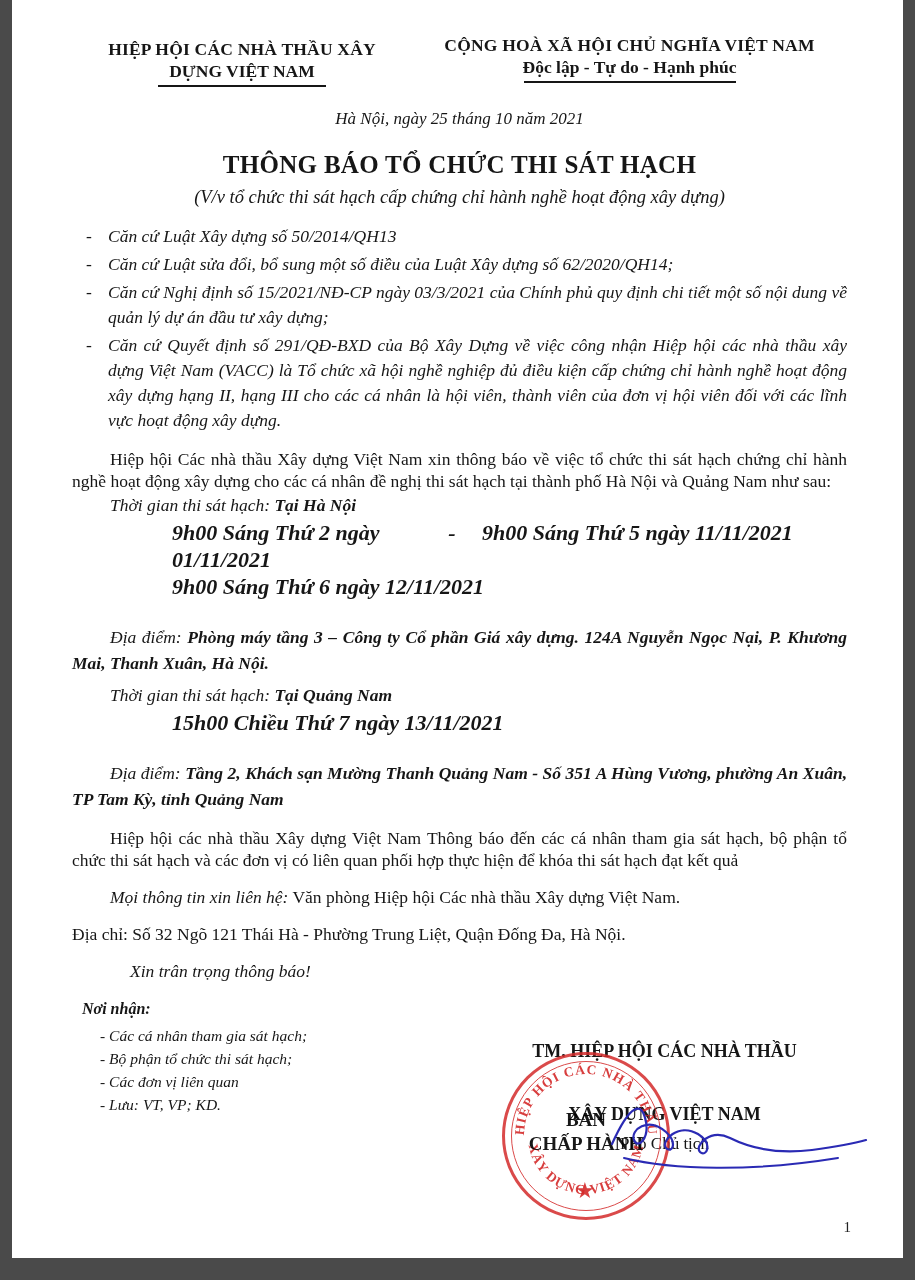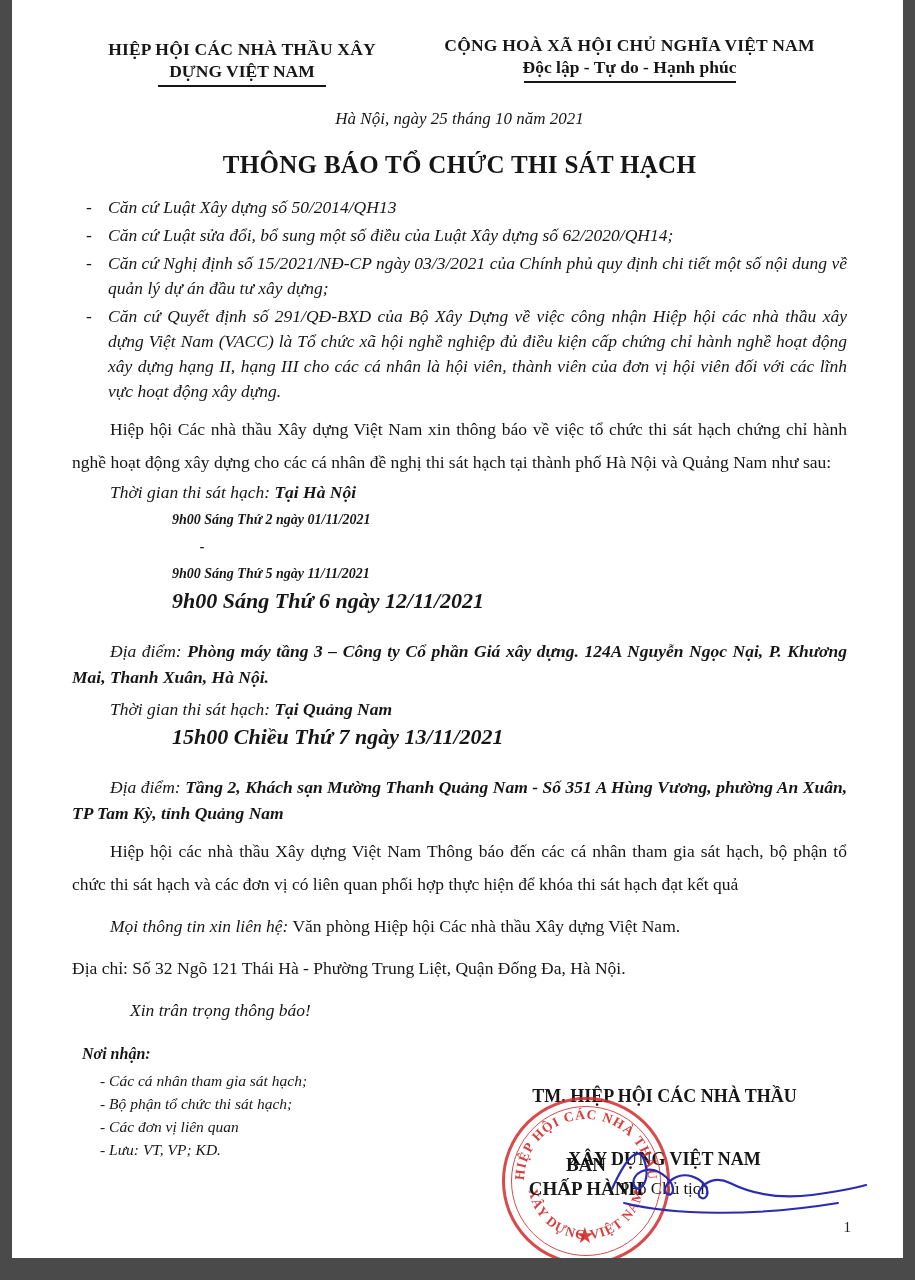--- a/index.html
+++ b/index.html
@@ -116,44 +116,44 @@
   }
   .base-dash {
     width: 22px;
     flex: 0 0 22px;
   }
   .base-text { flex: 1; }
 
   
   .para {
     font-size: 17.5px;
-    line-height: 33px;
+    line-height: 22px;
     text-align: justify;
-    margin-top: 9px;
+    margin-top: 15px;
   }
   .para.indent { text-indent: 38px; }
   .it { font-style: italic; }
   .bi { font-weight: bold; font-style: italic; }
 
   .line-indent {
     font-size: 17.5px;
     line-height: 27px;
     padding-left: 38px;
   }
   .line-indent2 {
     font-size: 22px;
     line-height: 27px;
     padding-left: 100px;
   }
   .time-row {
     display: flex;
-    flex-direction: column;
+    flex-direction: row;
     padding-left: 100px;
     line-height: 27px;
-    font-size: 14px;
+    font-size: 22px;
   }
   .time-a { width: 250px; }
   .time-dash { width: 60px; text-align: center; }
   .time-b { flex: 1; }
 
   .addr-block {
     font-size: 17.5px;
     line-height: 26px;
     text-align: justify;
     padding-left: 0;
@@ -290,20 +290,21 @@
         <div class="hdr-line2">Độc lập - Tự do - Hạnh phúc</div>
         <div class="rule rule-right"></div>
       </div>
     </div>
 
     <div class="meta">
       <div class="meta-right">Hà Nội, ngày 25 tháng 10 năm 2021</div>
     </div>
 
     <div class="title">THÔNG BÁO TỔ CHỨC THI SÁT HẠCH</div>
+    <div class="subtitle">(V/v tổ chức thi sát hạch cấp chứng chỉ hành nghề hoạt động xây dựng)</div>
 
     <div class="bases">
       <div class="base-item">
         <div class="base-dash">-</div>
         <div class="base-text">Căn cứ Luật Xây dựng số 50/2014/QH13</div>
       </div>
       <div class="base-item">
         <div class="base-dash">-</div>
         <div class="base-text">Căn cứ Luật sửa đổi, bổ sung một số điều của Luật Xây dựng số 62/2020/QH14;</div>
       </div>

